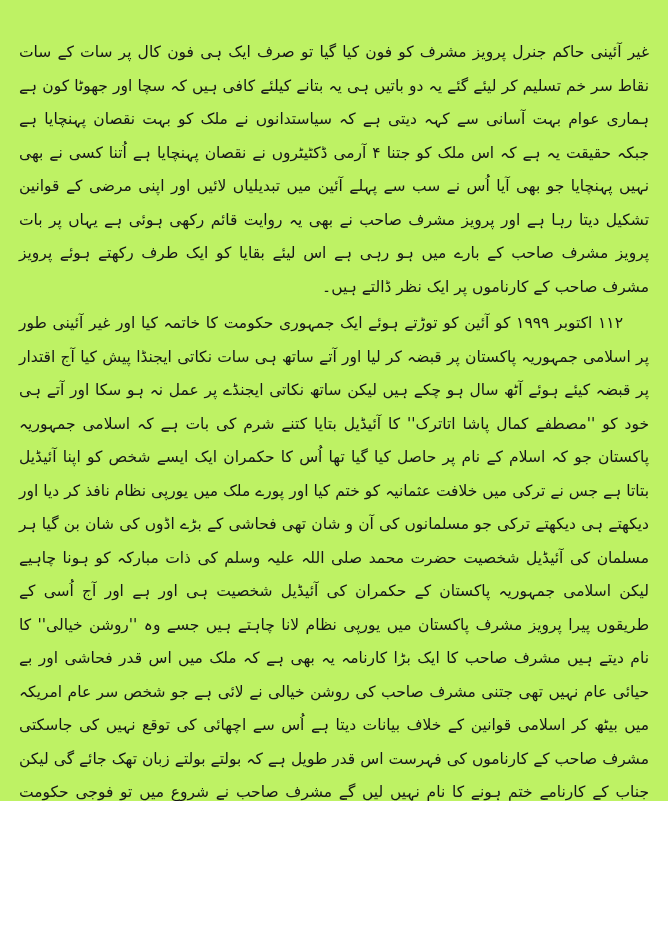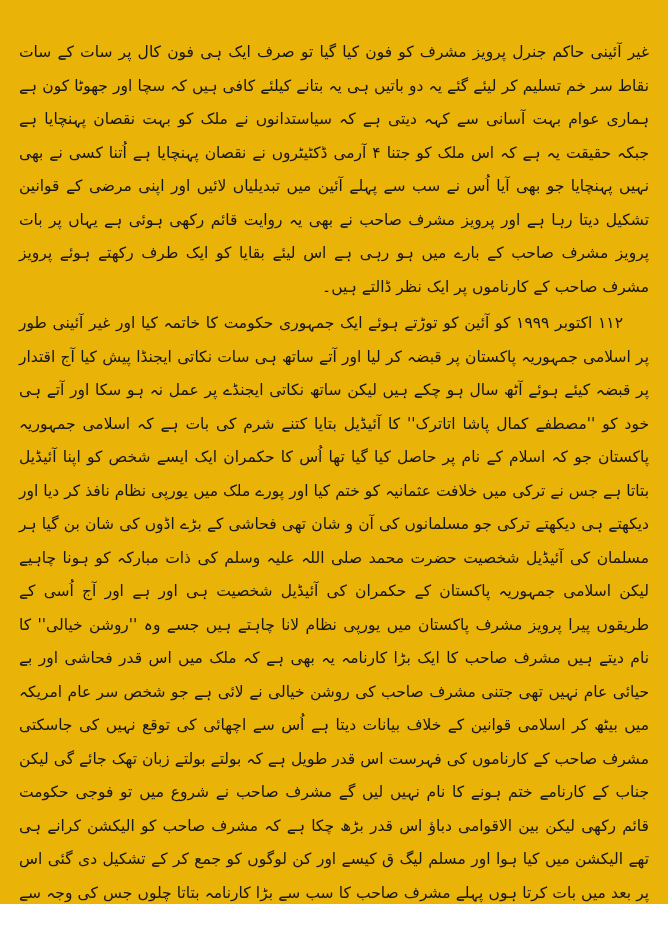--- a/index.html
+++ b/index.html
@@ -3,22 +3,22 @@
 <meta charset="utf-8">
 <style>
   html, body {
     margin: 0;
     padding: 0;
     background: #ffffff;
   }
   .page {
     position: relative;
     width: 668px;
-    height: 904px;
-    background: #eab308;
+    height: 801px;
+    background: #bef264;
     overflow: hidden;
     font-family: "DejaVu Sans", sans-serif;
   }
   .text-block {
     position: absolute;
     top: 36px;
     right: 19px;
     left: 19px;
     direction: rtl;
     unicode-bidi: embed;

